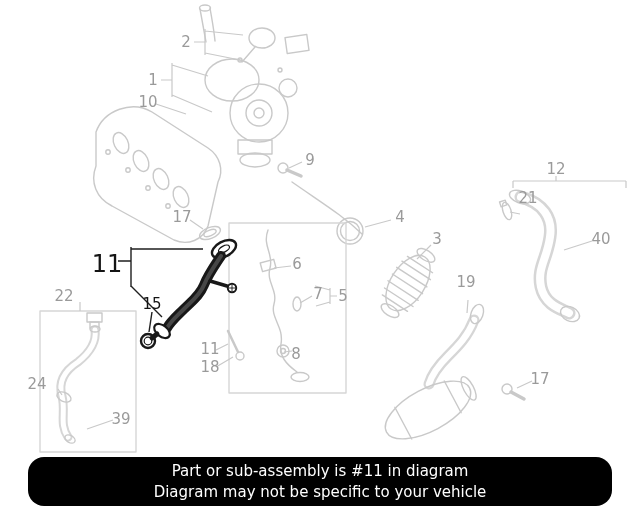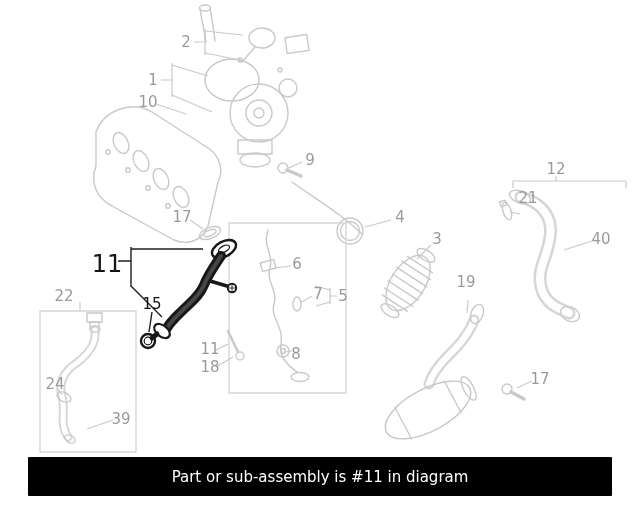--- a/index.html
+++ b/index.html
@@ -5,21 +5,21 @@
   html,body{margin:0;padding:0;background:#fff;}
   body{width:640px;height:512px;overflow:hidden;font-family:"DejaVu Sans",sans-serif;position:relative;}
   .diagram{position:absolute;left:0;top:0;width:640px;height:455px;}
   .diagram svg{position:absolute;left:0;top:0;}
   .lp{stroke:#c9c9c9;fill:none;stroke-width:1.4;stroke-linejoin:round;stroke-linecap:round;}
   .leader{stroke:#c9c9c9;fill:none;stroke-width:1.2;}
   .hl-line{stroke:#1f1f1f;fill:none;stroke-width:1.4;}
   .callout{position:absolute;transform:translate(-50%,-50%);font-size:15px;color:#9a9a9a;user-select:none;white-space:nowrap;}
   .callout.hl{color:#141414;}
   .callout.big{font-size:24px;}
-  .banner{position:absolute;left:28px;right:28px;top:457px;height:39px;background:#000;border-radius:1px;
+  .banner{position:absolute;left:28px;right:28px;top:457px;height:49px;background:#000;border-radius:16px;
           color:#fff;text-align:center;display:flex;flex-direction:column;justify-content:center;gap:1px;}
   .banner p{margin:0;font-size:15px;line-height:20px;}
 </style>
 </head>
 <body>
 
 <div class="diagram">
   <svg width="640" height="455" viewBox="0 0 640 455">
 
     <g class="lp">
@@ -173,20 +173,21 @@
   <span class="callout hl big" style="left:107px;top:264px">11</span>
   <span class="callout" style="left:297px;top:264px">6</span>
   <span class="callout" style="left:343px;top:296px">5</span>
   <span class="callout" style="left:318px;top:294px">7</span>
   <span class="callout hl" style="left:152px;top:304px">15</span>
   <span class="callout" style="left:64px;top:296px">22</span>
   <span class="callout" style="left:466px;top:282px">19</span>
   <span class="callout" style="left:296px;top:354px">8</span>
   <span class="callout" style="left:210px;top:349px">11</span>
   <span class="callout" style="left:210px;top:367px">18</span>
-  <span class="callout" style="left:55px;top:384px">24</span>
+  <span class="callout" style="left:37px;top:384px">24</span>
   <span class="callout" style="left:540px;top:379px">17</span>
   <span class="callout" style="left:121px;top:419px">39</span>
 </div>
 
 <div class="banner">
   <p>Part or sub-assembly is #11 in diagram</p>
+  <p>Diagram may not be specific to your vehicle</p>
 </div>
 
 </body></html>

